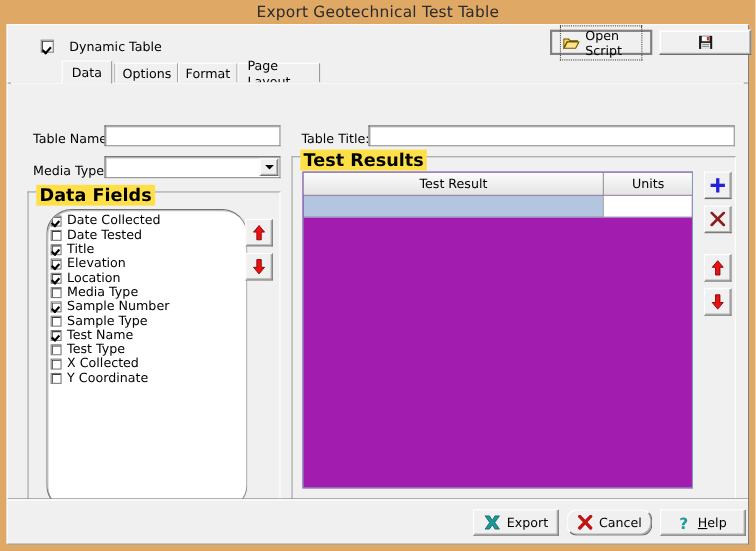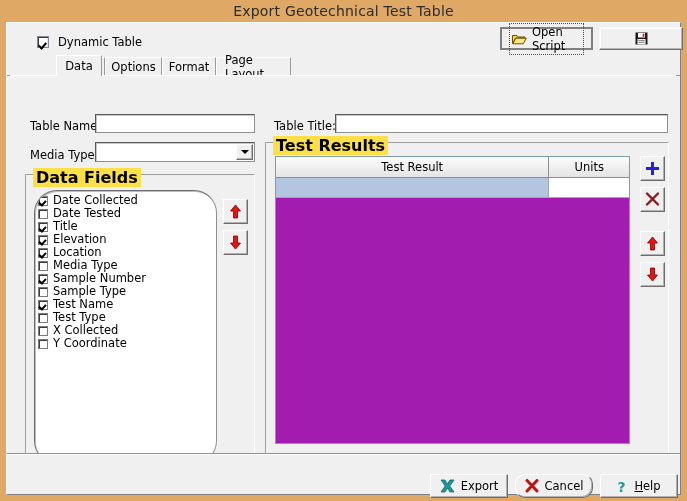--- a/index.html
+++ b/index.html
@@ -51,21 +51,21 @@
   .toolbar {
     position: absolute;
     left: 0; top: 0;
     width: 100%; height: 33px;
   }
   .chk-wrap {
     position: absolute;
     left: 30px; top: 12px;
     display: flex;
     align-items: center;
-    gap: 9px;
+    gap: 14px;
   }
   .winchk {
     width: 12px; height: 12px;
     background: #fff;
     border: 1px solid #828790;
     box-shadow: inset 1px 1px 0 #3c3c3c, inset -1px -1px 0 #e7e7e7;
     box-sizing: border-box;
     position: relative;
     flex: none;
   }
@@ -332,21 +332,21 @@
     position: absolute;
     left: 0; bottom: 39px;
     width: 100%;
     height: 2px;
     border-top: 1px solid #919191;
     border-bottom: 1px solid #ffffff;
     box-sizing: border-box;
   }
   .bbtn {
     position: absolute;
-    top: 19px;
+    top: 8px;
     height: 24px;
     background: #f0f0f0;
     border: 1px solid #ffffff;
     border-right-color: #6d6d6d;
     border-bottom-color: #6d6d6d;
     box-shadow: inset -1px -1px 0 #b0b0b0;
     box-sizing: border-box;
     display: flex;
     align-items: center;
     justify-content: center;
@@ -433,21 +433,21 @@
       <span class="lbl" style="left:20px; top:72px;">Media Type:</span>
       <div class="combo" style="left:85px; top:66px; width:160px;">
         <span class="combo-arrow">
             <span class="tri-down"></span>
           </span>
       </div>
 
       <div class="group" style="left:15px; top:98px; width:230px; height:284px;">
         <span class="group-title">Data Fields</span>
       </div>
-      <div class="listbox" style="left:24px; top:114px; width:183px; height:274px;border-radius:23px;" id="data-fields-list">
+      <div class="listbox" style="left:32px; top:114px; width:183px; height:274px;border-radius:23px;" id="data-fields-list">
           <div class="litem">
             <span class="lchk on"></span>
             <span>Date Collected</span>
           </div>
           <div class="litem">
             <span class="lchk"></span>
             <span>Date Tested</span>
           </div>
           <div class="litem">
             <span class="lchk on"></span>

